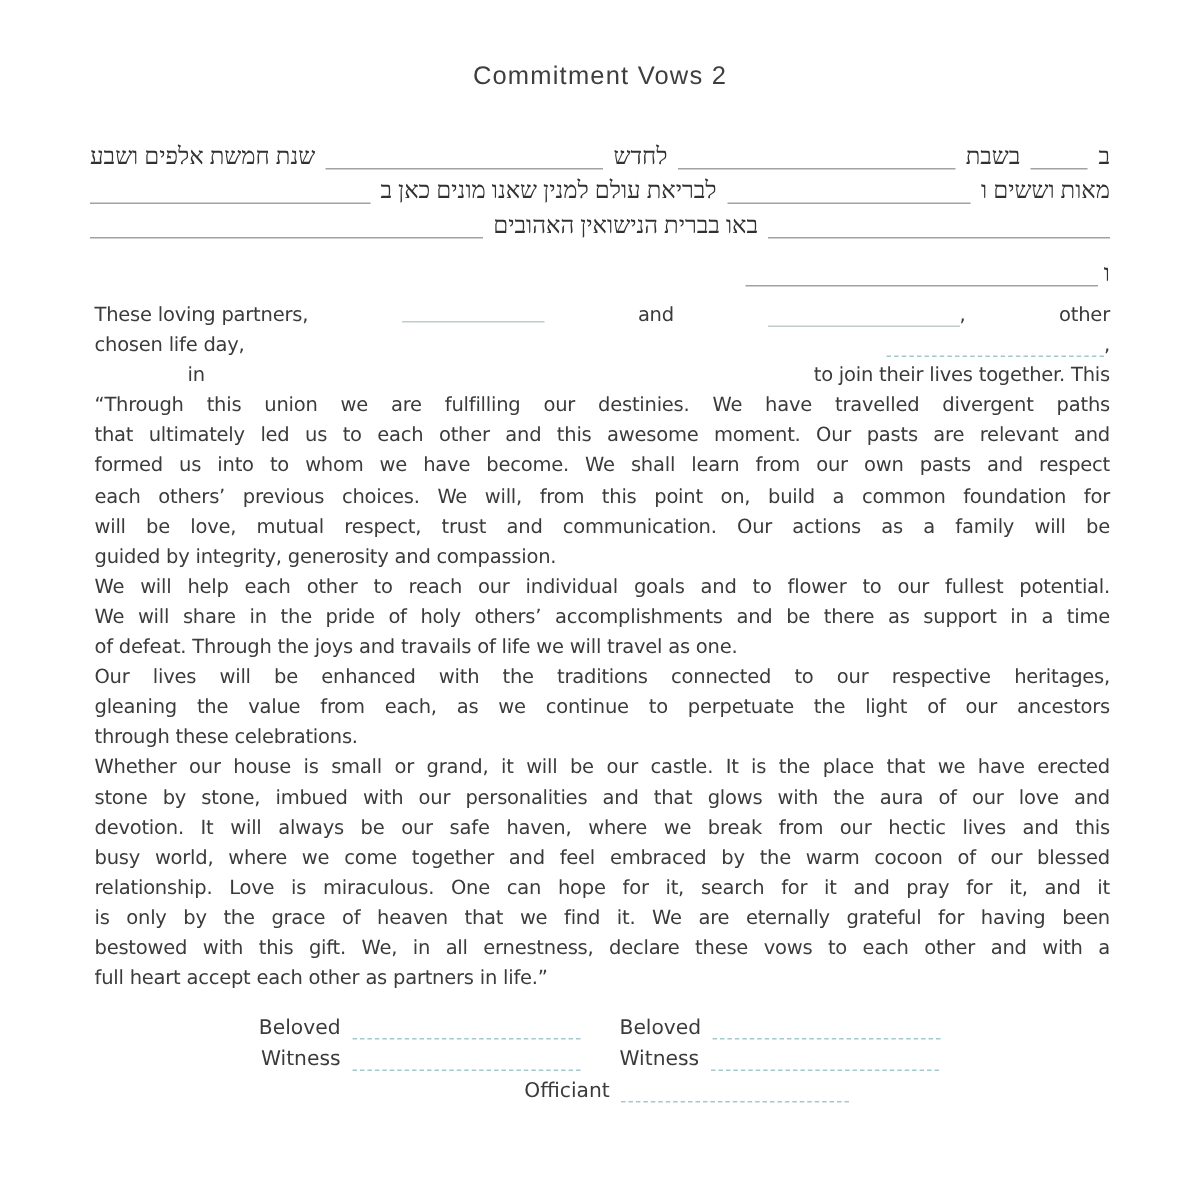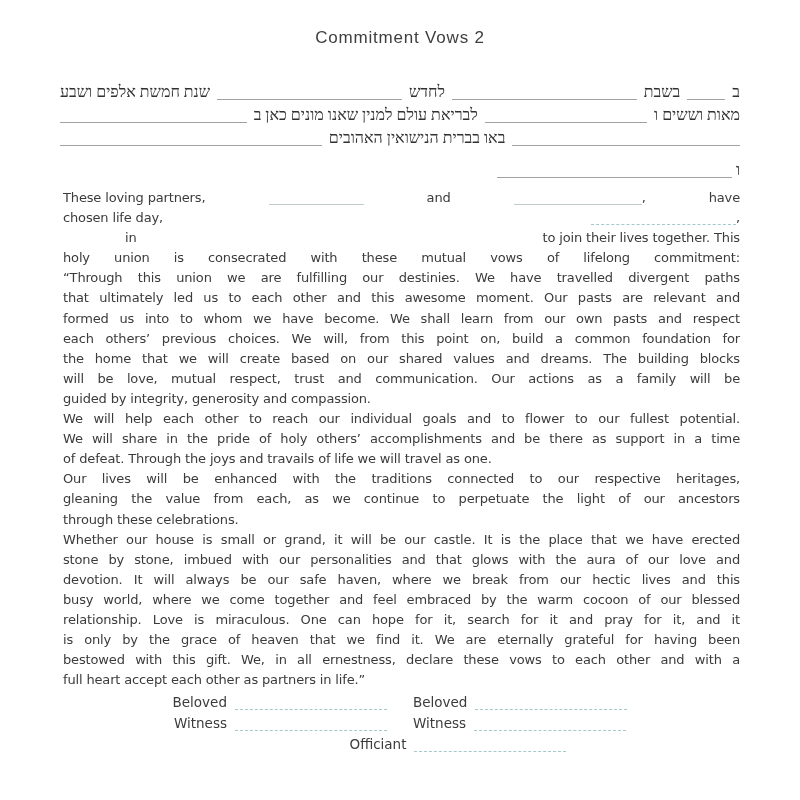--- a/index.html
+++ b/index.html
@@ -1,21 +1,21 @@
 <!DOCTYPE html>
 <html><head>
 <meta charset="utf-8">
 <style>
   html,body { margin:0; padding:0; background:#ffffff; }
   .page {
     position:relative; width:800px; height:800px; background:#ffffff;
     color:#3b3b3b; overflow:hidden;
   }
   .title {
-    padding-top:28px; text-align:center;
+    padding-top:41px; text-align:center;
     font-family:"Liberation Sans", sans-serif;
     font-size:17px; letter-spacing:0.8px; color:#3e3e3e;
   }
   
   .hebrew {
     direction:rtl; margin:32px 60px 0 60px;
     font-family:"Liberation Serif", serif;
     font-size:16px; color:#313131; line-height:23px;
   }
   .hrow { display:flex; align-items:flex-end; column-gap:7px; }
@@ -26,29 +26,29 @@
   
   .hrow4b { display:flex; align-items:flex-end; column-gap:4px; margin-top:9px; width:243px; margin-left:auto; }
   
   .body {
     margin:7px 60px 0 63px;
     font-family:"DejaVu Sans", cursive, sans-serif;
     font-size:13px; line-height:20.1px; letter-spacing:-0.15px; color:#3b3b3b;
   }
   .bodyline { height:20.1px; overflow:visible; }
   .bodyline.j { text-align:justify; text-align-last:justify; }
-  .flexline { display:flex; justify-content:space-between; align-items:flex-end; height:20.1px; }
+  .flexline { display:flex; justify-content:space-between; align-items:center; height:20.1px; }
   .grp { display:flex; align-items:flex-end; }
   .bl { display:inline-block; border-bottom:1px solid #c2cbcb; height:10px; margin-bottom:3px; }
   .bl.dash { border-bottom:1px dashed #a5c8cc; }
   .w95 { width:95px; } .w130 { width:128px; } .w145 { width:145px; } .w150 { width:152px; }
   .line-in .in-word { margin-left:62px; }
   .line-in .tojoin { margin-left:auto; }
   
-  .sigs { margin-top:2px; font-family:"DejaVu Sans", cursive, sans-serif; font-size:13.5px; color:#3b3b3b;text-align:center; }
+  .sigs { margin-top:12px; font-family:"DejaVu Sans", cursive, sans-serif; font-size:13.5px; color:#3b3b3b;text-align:center; }
   .sigrow { display:flex; justify-content:center; align-items:flex-end; column-gap:26px; line-height:21px; height:21px; }
   .sigpair { display:flex; align-items:flex-end; column-gap:8px; }
   .sigrow.officiant { transform:translateX(58px); }
 </style>
 </head>
 <body>
 
 <div class="page">
 
   <div class="title">Commitment Vows 2</div>
@@ -82,40 +82,38 @@
 
   <div class="body">
     <div class="flexline">
       <span>These loving partners,</span>
       <span class="bl w95"></span>
       <span>and</span>
       <span class="grp">
         <span class="bl w130"></span>
         <span>,</span>
       </span>
-      <span>have</span>
+      <span>other</span>
     </div>
     <div class="flexline">
       <span>chosen life day,</span>
       <span class="grp">
         <span class="bl dash w145"></span>
         <span>,</span>
       </span>
     </div>
     <div class="flexline line-in">
       <span class="in-word">in</span>
       <span class="tojoin">to join their lives together. This</span>
     </div>
     <div id="body-lines">
-        <div class="bodyline j">holy union is consecrated with these mutual vows of lifelong commitment:</div>
         <div class="bodyline j">“Through this union we are fulfilling our destinies. We have travelled divergent paths</div>
         <div class="bodyline j">that ultimately led us to each other and this awesome moment. Our pasts are relevant and</div>
         <div class="bodyline j">formed us into to whom we have become. We shall learn from our own pasts and respect</div>
         <div class="bodyline j">each others’ previous choices. We will, from this point on, build a common foundation for</div>
-        <div class="bodyline j">the home that we will create based on our shared values and dreams. The building blocks</div>
         <div class="bodyline j">will be love, mutual respect, trust and communication. Our actions as a family will be</div>
         <div class="bodyline">guided by integrity, generosity and compassion.</div>
         <div class="bodyline j">We will help each other to reach our individual goals and to flower to our fullest potential.</div>
         <div class="bodyline j">We will share in the pride of holy others’ accomplishments and be there as support in a time</div>
         <div class="bodyline">of defeat. Through the joys and travails of life we will travel as one.</div>
         <div class="bodyline j">Our lives will be enhanced with the traditions connected to our respective heritages,</div>
         <div class="bodyline j">gleaning the value from each, as we continue to perpetuate the light of our ancestors</div>
         <div class="bodyline">through these celebrations.</div>
         <div class="bodyline j">Whether our house is small or grand, it will be our castle. It is the place that we have erected</div>
         <div class="bodyline j">stone by stone, imbued with our personalities and that glows with the aura of our love and</div>

